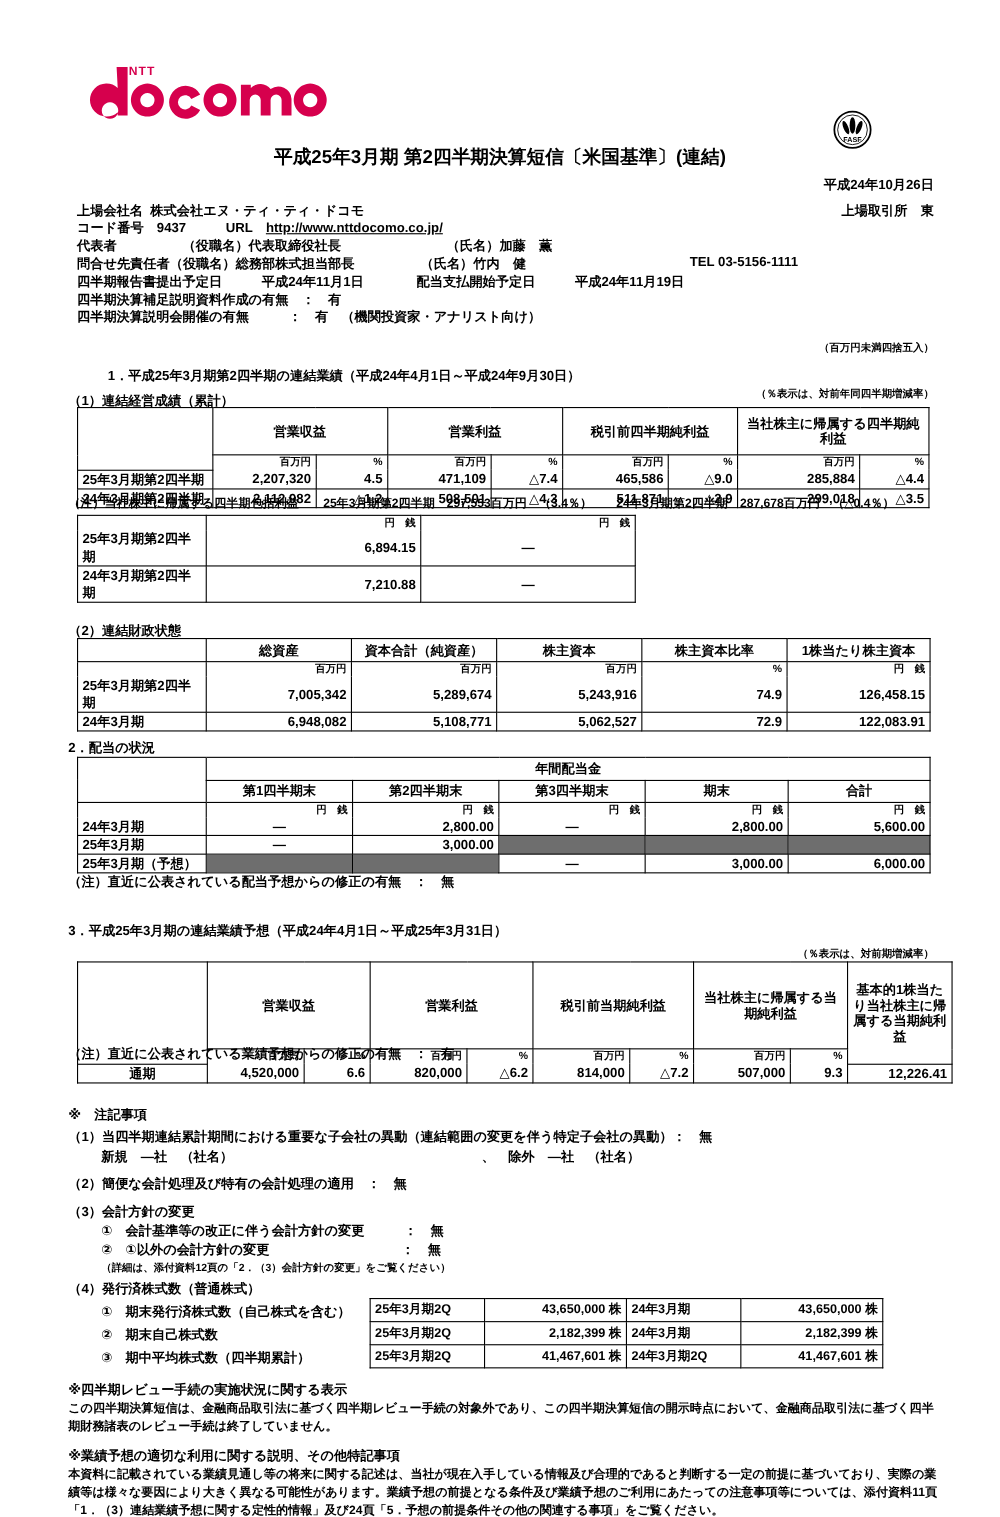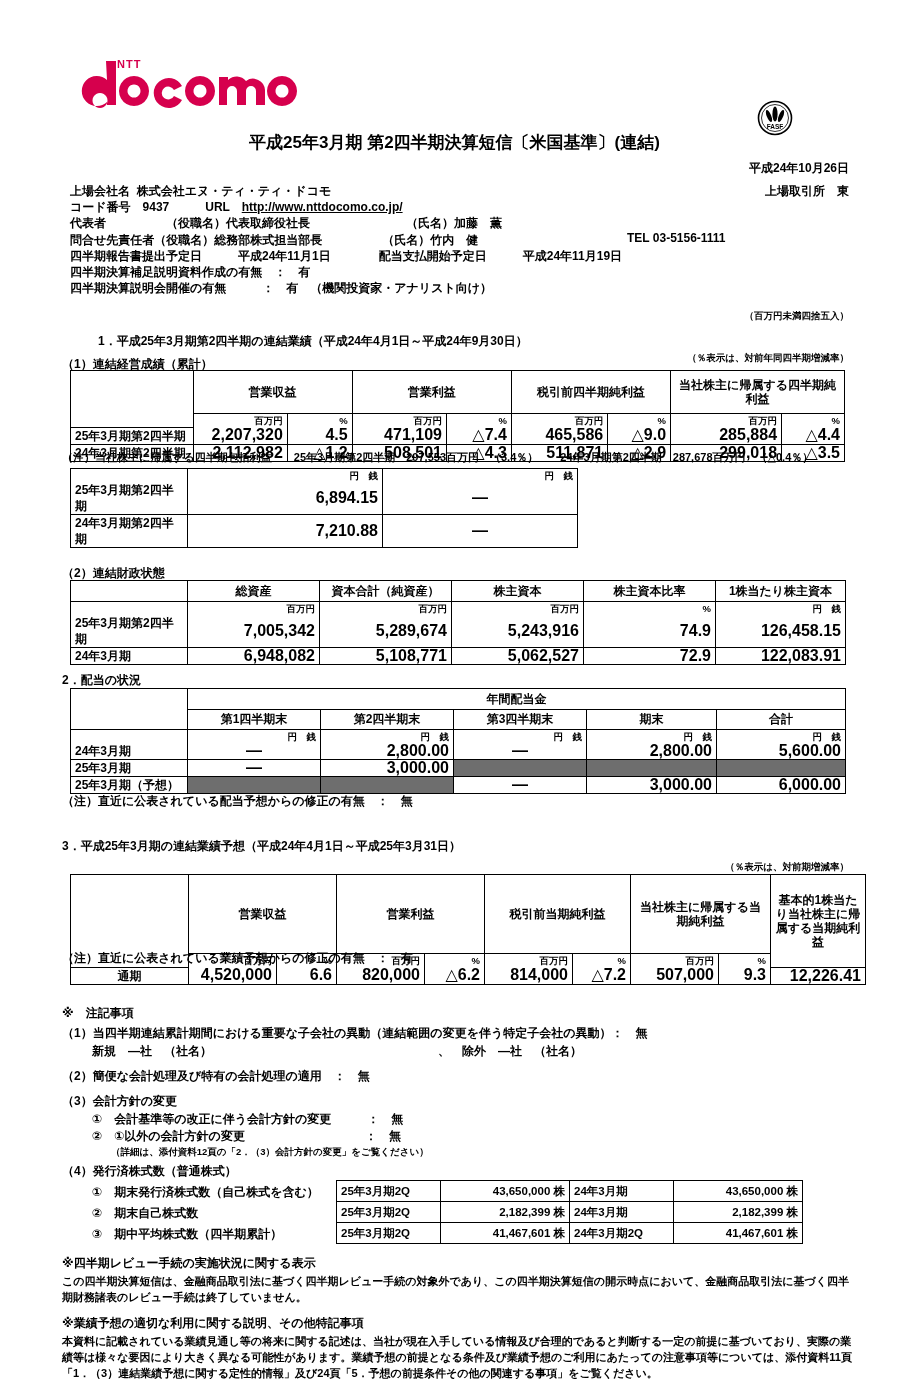--- a/index.html
+++ b/index.html
@@ -137,21 +137,21 @@
     text-align: right;
     font-size: 9.5px;
     height: 13px;
     line-height: 13px;
     padding-top: 1px;
   }
   .cell-num {
     text-align: right;
     height: 16px;
     line-height: 16px;
-    font-size: 16px;
+    font-size: 12px;
   }
   .cell-lbl {
     text-align: left;
     height: 16px;
     line-height: 16px;
     font-size: 12px;
   }
   .cell-ctr {
     text-align: center;
   }
@@ -490,21 +490,21 @@
   <div class="txt" style="left:62px; top:950px;">（注）直近に公表されている業績予想からの修正の有無　：　有</div>
 
   <div class="txt" style="left:62px; top:1005px;">※　注記事項</div>
   <div class="txt" style="left:62px; top:1025px;">（1）当四半期連結累計期間における重要な子会社の異動（連結範囲の変更を伴う特定子会社の異動）：　無</div>
   <div class="txt" style="left:92px; top:1043px;">新規　—社　（社名）</div>
   <div class="txt" style="left:438px; top:1043px;">、　除外　—社　（社名）</div>
   <div class="txt" style="left:62px; top:1068px;">（2）簡便な会計処理及び特有の会計処理の適用　：　無</div>
   <div class="txt" style="left:62px; top:1093px;">（3）会計方針の変更</div>
   <div class="txt" style="left:92px; top:1111px;">①　会計基準等の改正に伴う会計方針の変更　　　：　無</div>
   <div class="txt" style="left:92px; top:1128px;">②　①以外の会計方針の変更　　　　　　　　　　：　無</div>
-  <div class="txt-sm" style="left:92px; top:1146px;margin-left:19px;">（詳細は、添付資料12頁の「2．（3）会計方針の変更」をご覧ください）</div>
+  <div class="txt-sm" style="left:92px; top:1146px;">（詳細は、添付資料12頁の「2．（3）会計方針の変更」をご覧ください）</div>
   <div class="txt" style="left:62px; top:1163px;">（4）発行済株式数（普通株式）</div>
 
   <div class="txt" style="left:92px; top:1184px;">①　期末発行済株式数（自己株式を含む）</div>
   <div class="txt" style="left:92px; top:1205px;">②　期末自己株式数</div>
   <div class="txt" style="left:92px; top:1226px;">③　期中平均株式数（四半期累計）</div>
 
   <table class="shares" style="left:336px; top:1180px; width:466px;">
     <colgroup>
       <col style="width:104px">
         <col style="width:129px">

